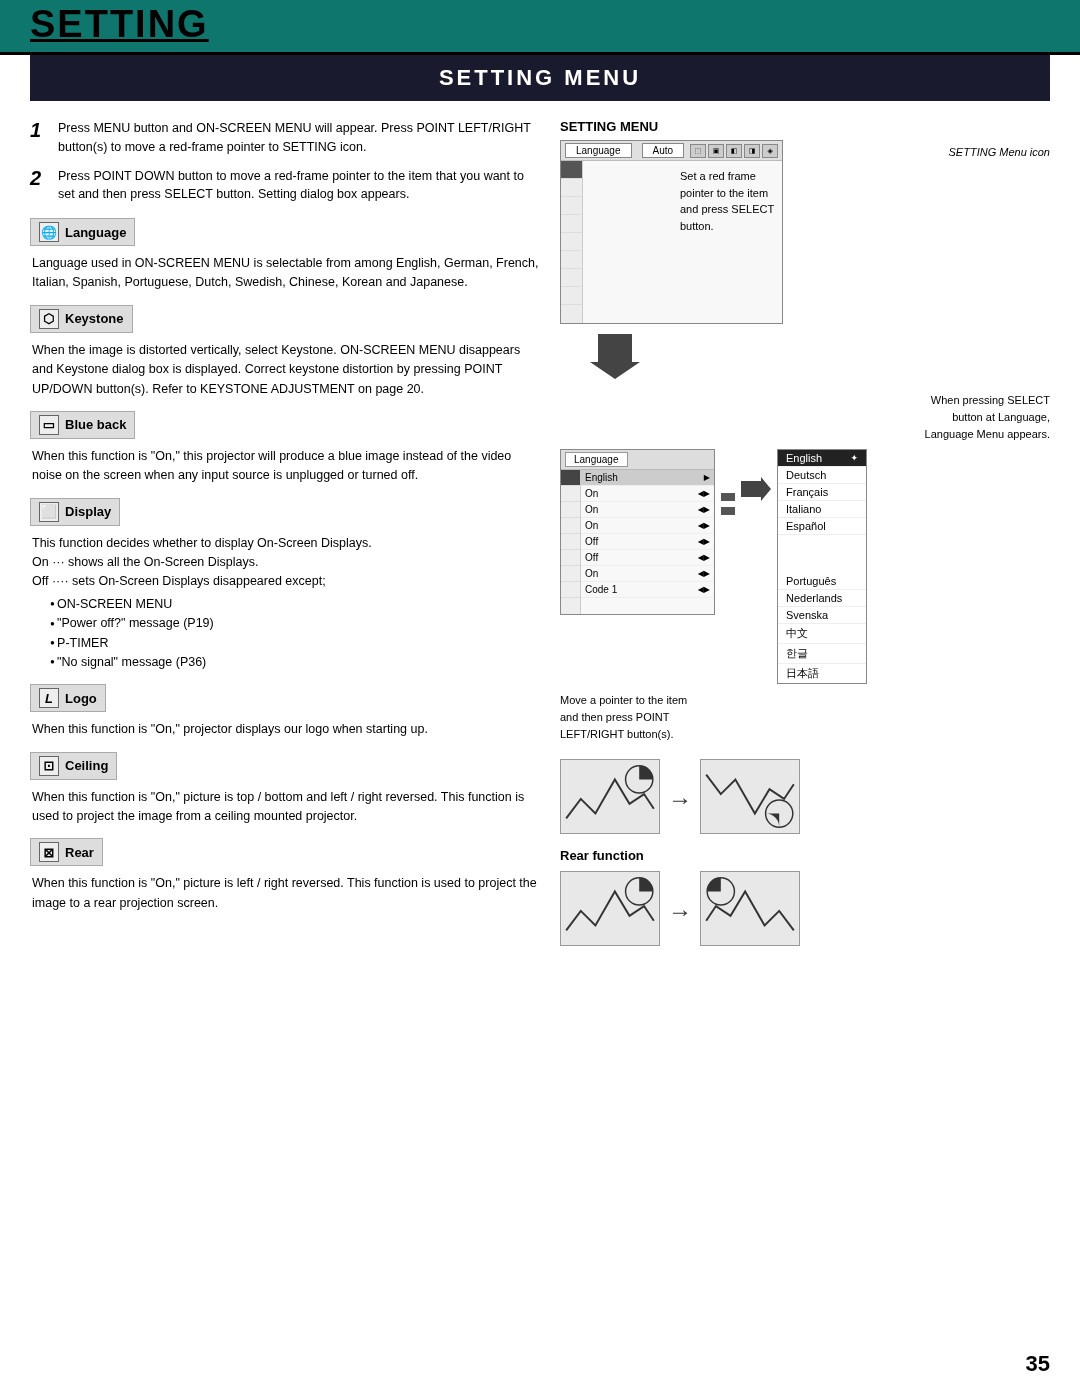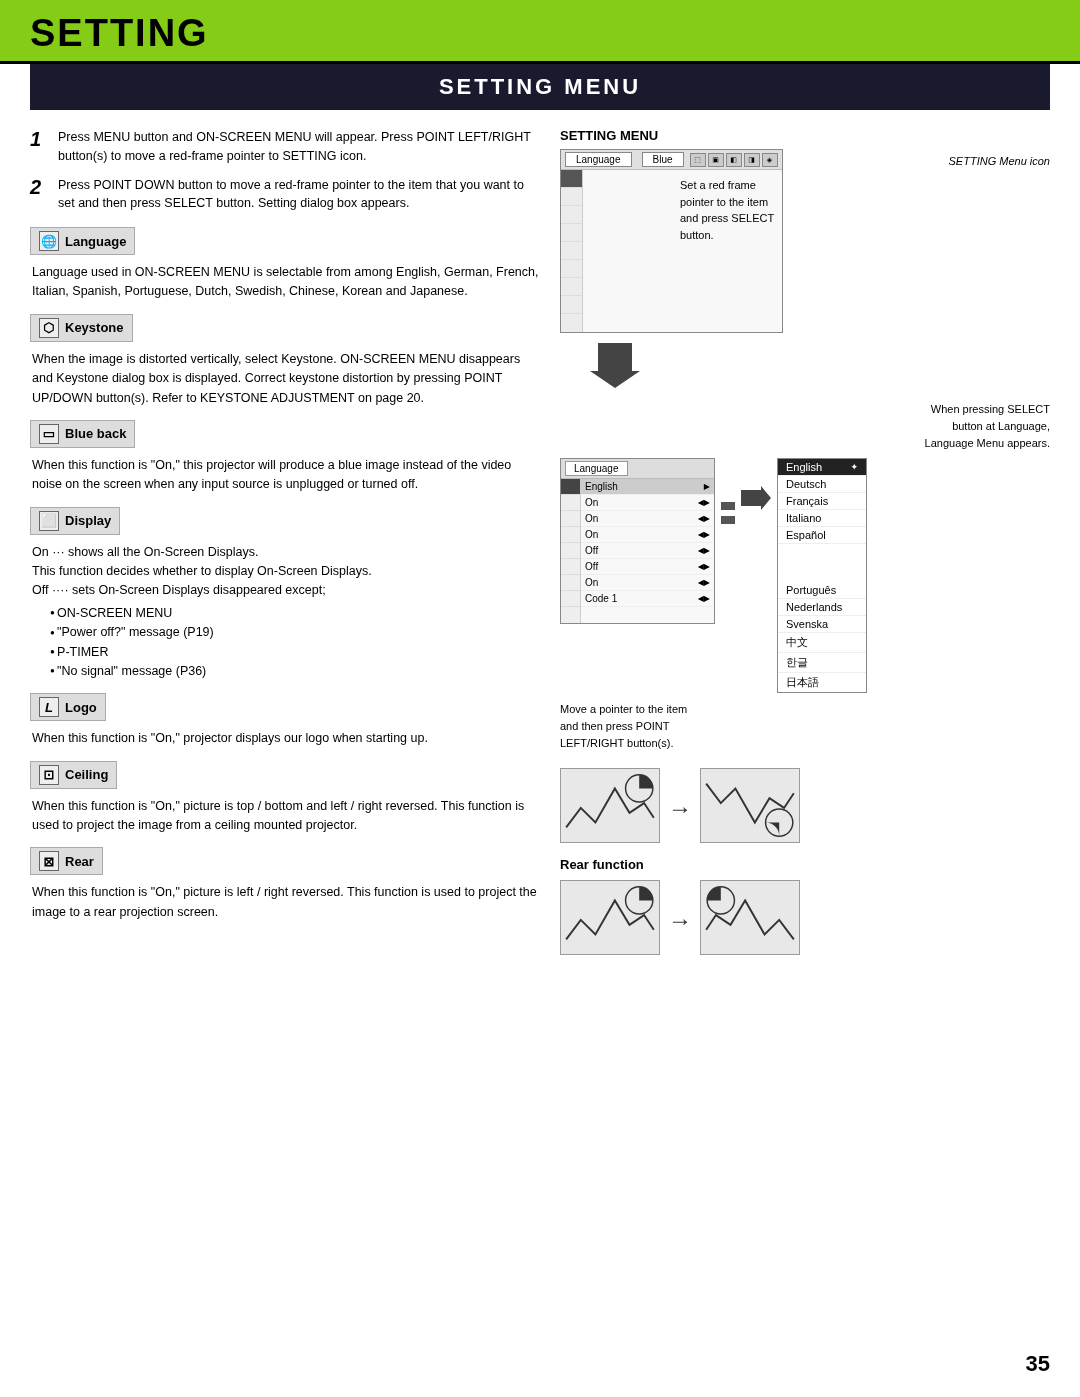--- a/index.html
+++ b/index.html
@@ -8,23 +8,24 @@
       font-size: 13px;
       background: #fff;
       color: #000;
       width: 1080px;
       min-height: 1397px;
       position: relative;
     }
 
     
     .page-header {
-      background: #84cc16;
+      background: #0f766e;
       border-bottom: 3px solid #000;
-      padding: 12px 30px 6px 30px;
+      padding: 3px 30px 6px 30px;
+      text-decoration: underline;
     }
     .page-header h1 {
       font-size: 38px;
       font-weight: bold;
       letter-spacing: 2px;
       color: #000;
     }
 
     
     .section-title-bar {
@@ -265,22 +266,22 @@
       <p class="section-desc">When this function is "On," this projector will produce a blue image instead of the video noise on the screen when any input source is unplugged or turned off.</p>
     </div>
 
     <div class="section-item">
       <div style="display:flex;align-items:center;gap:0;margin-bottom:4px;">
         <div class="section-label">
           <span class="section-icon">⬜</span>
           <span>Display</span>
         </div>
       </div>
+      <p class="section-desc">This function decides whether to display On-Screen Displays.</p>
       <p class="section-desc">On  ···  shows all the On-Screen Displays.</p>
-      <p class="section-desc">This function decides whether to display On-Screen Displays.</p>
       <p class="section-desc">Off ····  sets On-Screen Displays disappeared except;</p>
       <ul class="sub-list">
         <li>ON-SCREEN MENU</li>
         <li>"Power off?" message (P19)</li>
         <li>P-TIMER</li>
         <li>"No signal" message (P36)</li>
       </ul>
     </div>
 
     <div class="section-item">
@@ -317,21 +318,21 @@
 
   <div class="right-col">
 
     <div style="font-weight:bold;font-size:13px;margin-bottom:6px;">SETTING MENU</div>
 
     <div style="position:relative;margin-bottom:8px;">
       
       <div style="display:inline-block;border:1px solid #888;background:#f8f8f8;font-size:10px;">
         <div class="menu-top-bar">
           <span class="mtb-label">Language</span>
-          <span class="mtb-auto">Blue</span>
+          <span class="mtb-auto">Auto</span>
           <div class="mtb-icons">
             <div class="mtb-icon">⬚</div>
             <div class="mtb-icon">▣</div>
             <div class="mtb-icon">◧</div>
             <div class="mtb-icon">◨</div>
             <div class="mtb-icon">◈</div>
           </div>
         </div>
         
         <div style="display:flex;">

